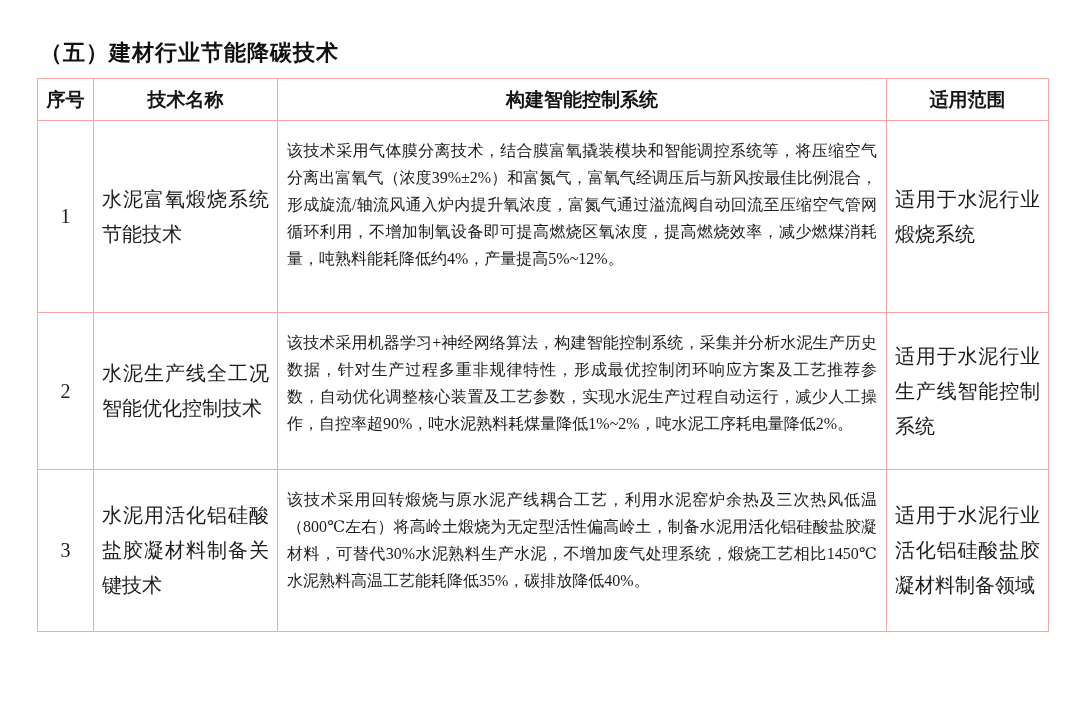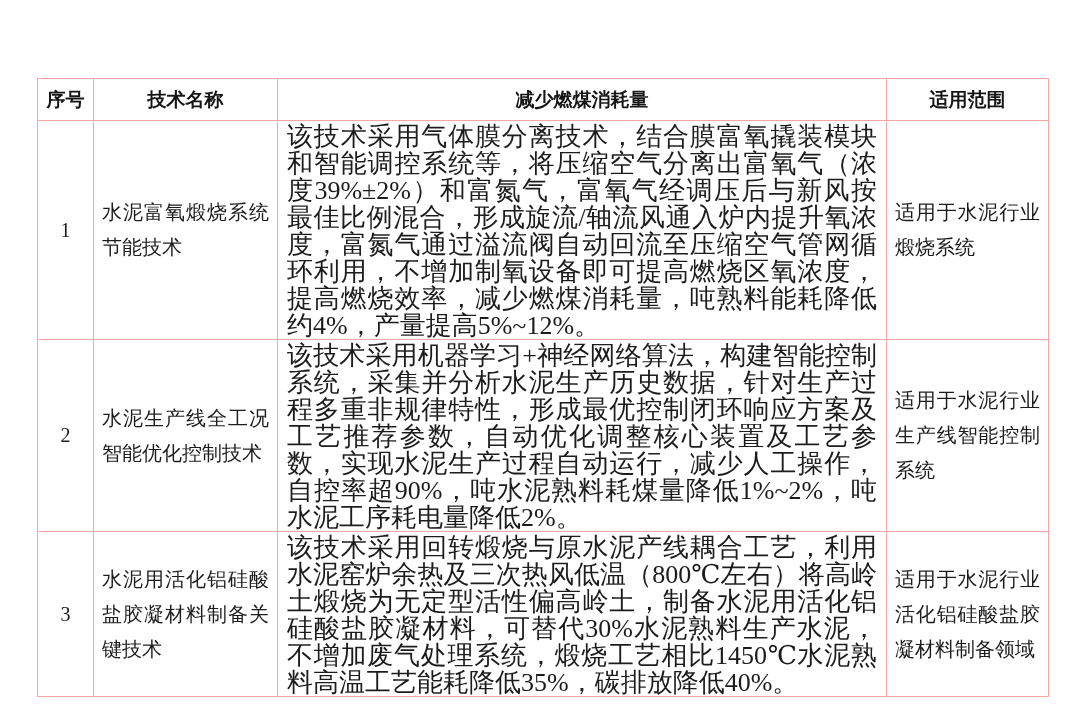--- a/index.html
+++ b/index.html
@@ -61,24 +61,24 @@
   }
   td.cell-name {
     padding: 0 8px;
     text-align: justify;
     vertical-align: middle;
     font-size: 20px;
     line-height: 35px;
     margin-top: 12px;
   }
   td.cell-desc {
-    padding: 2px 9px 0 9px;
+    padding: 16px 9px 0 9px;
     text-align: justify;
     vertical-align: top;
-    font-size: 26px;
+    font-size: 16px;
     line-height: 27px;
   }
   td.cell-scope {
     padding: 14px 8px;
     text-align: justify;
     vertical-align: middle;
     font-size: 20px;
     line-height: 35px;
   }
   tr.row-1 { height: 192px; }
@@ -93,33 +93,34 @@
     text-align: center;
     font-size: 15px;
     color: #222222;
   }
 </style>
 </head>
 <body>
 
 <div class="page">
 
+  <div class="section-title">（五）建材行业节能降碳技术</div>
 
   <table class="tech-table">
     <colgroup>
       <col class="col-no">
       <col class="col-name">
       <col class="col-desc">
       <col class="col-scope">
     </colgroup>
     <thead>
       <tr>
         <th>序号</th>
         <th>技术名称</th>
-        <th>减少燃煤消耗量</th>
+        <th>构建智能控制系统</th>
         <th>适用范围</th>
       </tr>
     </thead>
     <tbody>
       <tr class="row-1">
         <td class="cell-no">1</td>
         <td class="cell-name">水泥富氧煅烧系统节能技术</td>
         <td class="cell-desc">该技术采用气体膜分离技术，结合膜富氧撬装模块和智能调控系统等，将压缩空气分离出富氧气（浓度39%±2%）和富氮气，富氧气经调压后与新风按最佳比例混合，形成旋流/轴流风通入炉内提升氧浓度，富氮气通过溢流阀自动回流至压缩空气管网循环利用，不增加制氧设备即可提高燃烧区氧浓度，提高燃烧效率，减少燃煤消耗量，吨熟料能耗降低约4%，产量提高5%~12%。</td>
         <td class="cell-scope">适用于水泥行业煅烧系统</td>
       </tr>

